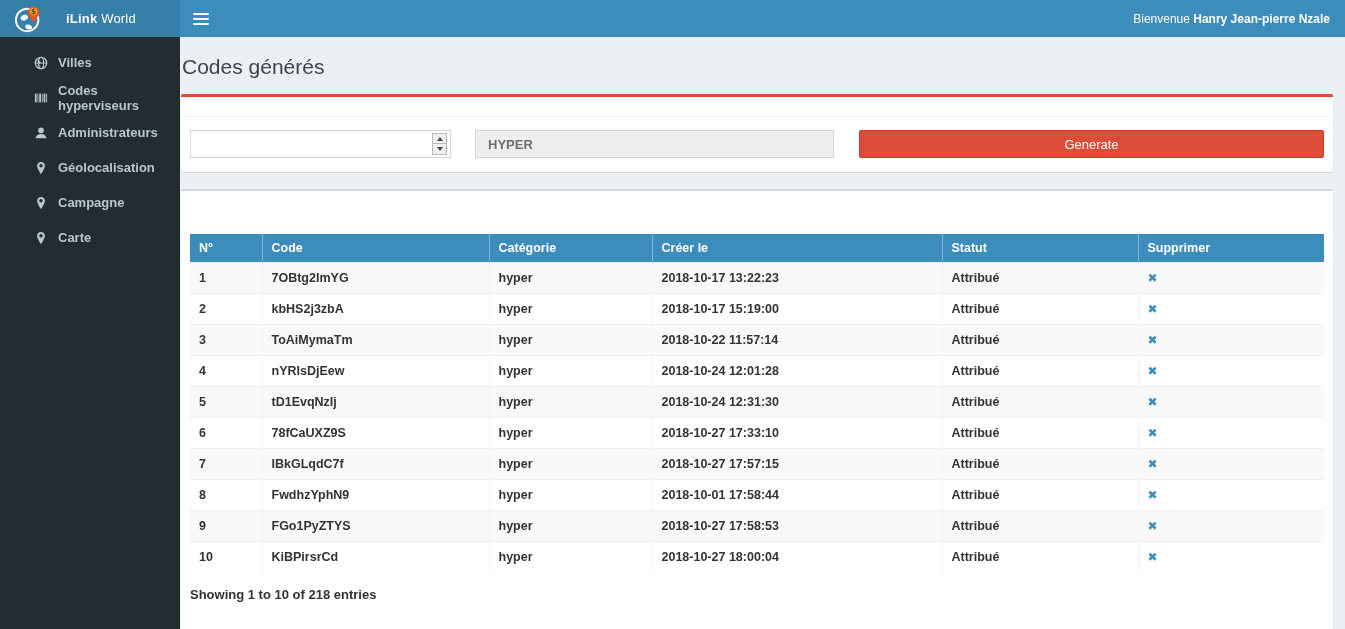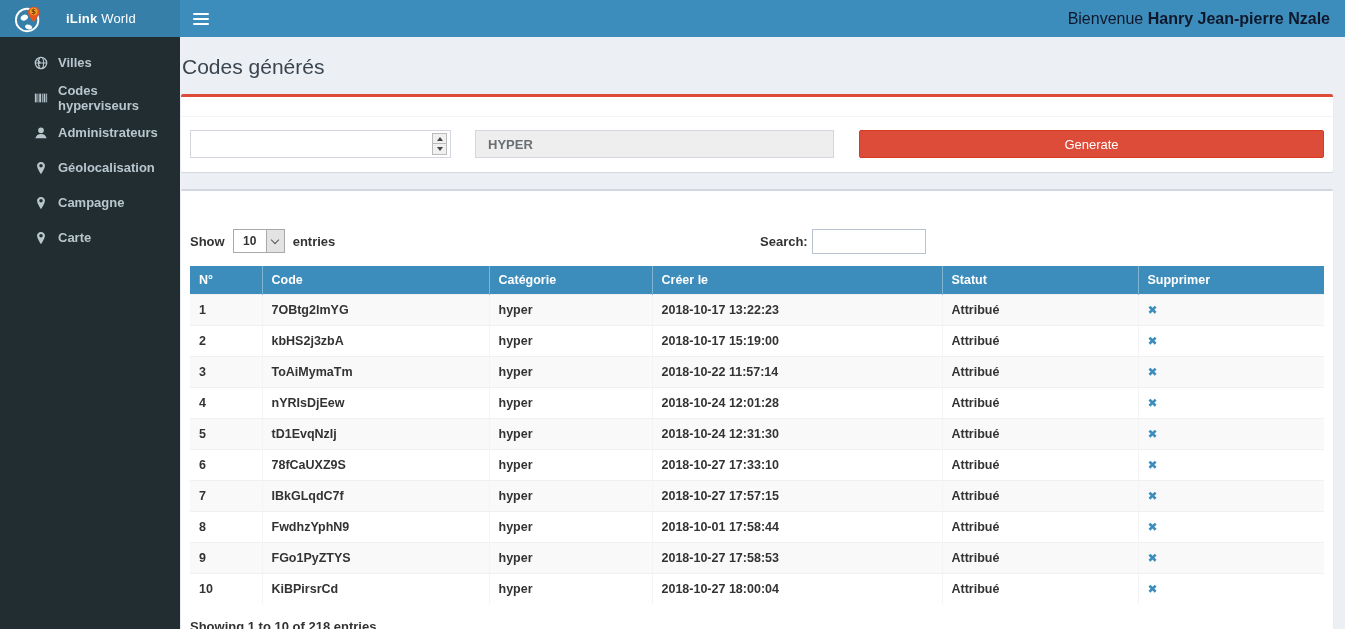--- a/index.html
+++ b/index.html
@@ -8,21 +8,21 @@
 
   
   .navbar { position:absolute; top:0; left:0; width:1345px; height:37px; background:#3c8dbc; z-index:30; display:flex; }
   .logo-area { width:180px; height:37px; background:#367fa9; display:flex; align-items:center; padding-left:14px; flex-shrink:0; }
   .logo-mark { width:30px; height:30px; margin-right:22px; flex-shrink:0; }
   .brand { color:#fff; font-size:13px; letter-spacing:.2px; white-space:nowrap; }
   .brand b { font-weight:700; }
   .navbar-main { flex:1; display:flex; align-items:center; justify-content:space-between; padding:0 15px 0 13px; }
   .hamburger { width:16px; cursor:pointer; }
   .hamburger span { display:block; height:2px; background:#fff; margin:3px 0; border-radius:1px; }
-  .welcome { color:#0f172a; font-size:16px; }
+  .welcome { color:#ffffff; font-size:12px; }
   .welcome b { font-weight:700; }
 
   
   .sidebar { position:absolute; top:37px; left:0; width:180px; height:592px; background:#222d32; z-index:20; padding-top:8px;padding-left:18px; }
   .sb-item { display:flex; align-items:center; height:35px; padding-left:15px; cursor:pointer; color:#b8c7ce; }
   .sb-icon { width:16px; height:16px; margin-right:9px; display:flex; align-items:center; justify-content:center; flex-shrink:0; }
   .sb-icon svg { width:14px; height:14px; fill:#b8c7ce; }
   .sb-label { font-size:13px; font-weight:600; }
 
   
@@ -188,36 +188,20 @@
               <div class="tri-dn"></div>
             </div>
         </div>
       </div>
       <input class="cat-input" type="text" disabled="" value="HYPER" style="">
       <button class="generate-btn">Generate</button>
     </div>
   </div>
 
   <div class="box2">
-    <div class="dt-controls">
-      <div class="show-group">
-        <span class="dt-label">Show</span>
-        <div class="len-select">
-          <span class="len-value">10</span>
-          <span class="len-arrow">
-              <span class="chev"></span>
-            </span>
-        </div>
-        <span class="dt-label">entries</span>
-      </div>
-      <div class="search-group">
-        <span class="dt-label">Search:</span>
-        <input class="search-input" type="text" value="" style="">
-      </div>
-    </div>
 
     <table class="codes">
       <thead>
         <tr>
           <th class="col-n">N°</th>
           <th class="col-code">Code</th>
           <th class="col-cat">Catégorie</th>
           <th class="col-date">Créer le</th>
           <th class="col-status">Statut</th>
           <th>Supprimer</th>

